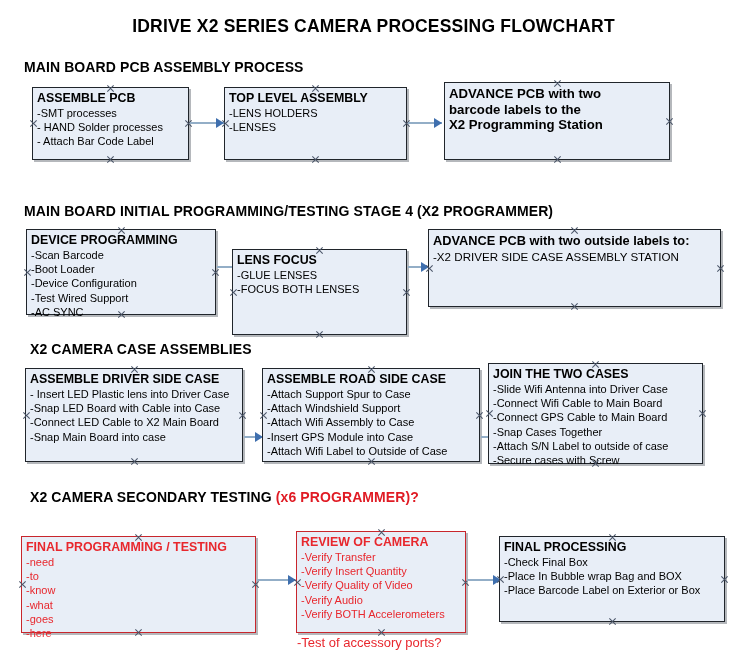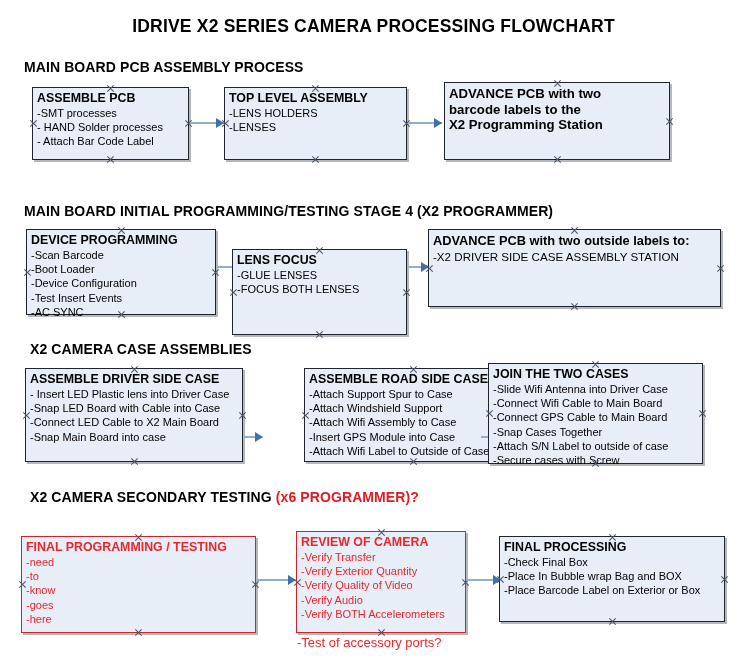--- a/index.html
+++ b/index.html
@@ -116,21 +116,21 @@
     <span class="handle" style="left:100%;top:50%;"></span>
   </div>
 
   <div class="section-head" style="left:24px;top:203px;">MAIN BOARD INITIAL PROGRAMMING/TESTING STAGE 4 (X2 PROGRAMMER)</div>
 
   <div class="box" style="left:26px;top:229px;width:190px;height:86px;">
     <div class="box-title">DEVICE PROGRAMMING</div>
     <div class="box-line">-Scan Barcode</div>
     <div class="box-line">-Boot Loader</div>
     <div class="box-line">-Device Configuration</div>
-    <div class="box-line">-Test Insert Events</div>
+    <div class="box-line">-Test Wired Support</div>
     <div class="box-line">-AC SYNC</div>
     <span class="handle" style="left:50%;top:0;"></span>
     <span class="handle" style="left:50%;top:100%;"></span>
     <span class="handle" style="left:0;top:50%;"></span>
     <span class="handle" style="left:100%;top:50%;"></span>
   </div>
 
   <div class="conn" style="left:217px;top:266px;width:24px;"></div>
   <div class="arrowhead" style="left:234px;top:262px;"></div>
 
@@ -166,21 +166,21 @@
     <div class="box-line">-Snap Main Board into case</div>
     <span class="handle" style="left:50%;top:0;"></span>
     <span class="handle" style="left:50%;top:100%;"></span>
     <span class="handle" style="left:0;top:50%;"></span>
     <span class="handle" style="left:100%;top:50%;"></span>
   </div>
 
   <div class="conn" style="left:244px;top:436px;width:18px;"></div>
   <div class="arrowhead" style="left:255px;top:432px;"></div>
 
-  <div class="box" style="left:262px;top:368px;width:218px;height:94px;margin-left:42px;">
+  <div class="box" style="left:262px;top:368px;width:218px;height:94px;">
     <div class="box-title">ASSEMBLE ROAD SIDE CASE</div>
     <div class="box-line">-Attach Support Spur to Case</div>
     <div class="box-line">-Attach Windshield Support</div>
     <div class="box-line">-Attach Wifi Assembly to Case</div>
     <div class="box-line">-Insert GPS Module into Case</div>
     <div class="box-line">-Attach Wifi Label to Outside of Case</div>
     <span class="handle" style="left:50%;top:0;"></span>
     <span class="handle" style="left:50%;top:100%;"></span>
     <span class="handle" style="left:0;top:50%;"></span>
     <span class="handle" style="left:100%;top:50%;"></span>
@@ -203,35 +203,36 @@
     <span class="handle" style="left:100%;top:50%;"></span>
   </div>
 
   <div class="section-head" style="left:30px;top:489px;"><span>X2 CAMERA SECONDARY TESTING </span><span class="accent">(x6 PROGRAMMER)?</span></div>
 
   <div class="box red" style="left:21px;top:536px;width:235px;height:97px;">
     <div class="box-title">FINAL PROGRAMMING / TESTING</div>
     <div class="box-line">-need</div>
     <div class="box-line">-to</div>
     <div class="box-line">-know</div>
+    <div class="box-line">-what</div>
     <div class="box-line">-goes</div>
     <div class="box-line">-here</div>
     <span class="handle" style="left:50%;top:0;"></span>
     <span class="handle" style="left:50%;top:100%;"></span>
     <span class="handle" style="left:0;top:50%;"></span>
     <span class="handle" style="left:100%;top:50%;"></span>
   </div>
 
   <div class="conn" style="left:257px;top:579px;width:38px;"></div>
   <div class="arrowhead" style="left:288px;top:575px;"></div>
 
   <div class="box red" style="left:296px;top:531px;width:170px;height:102px;">
     <div class="box-title">REVIEW OF CAMERA</div>
     <div class="box-line">-Verify Transfer</div>
-    <div class="box-line">-Verify Exterior Quantity</div>
+    <div class="box-line">-Verify Insert Quantity</div>
     <div class="box-line">-Verify Quality of Video</div>
     <div class="box-line">-Verify Audio</div>
     <div class="box-line">-Verify BOTH Accelerometers</div>
     <div class="spill" style="top:103px;">-Test of accessory ports?</div>
     <span class="handle" style="left:50%;top:0;"></span>
     <span class="handle" style="left:50%;top:100%;"></span>
     <span class="handle" style="left:0;top:50%;"></span>
     <span class="handle" style="left:100%;top:50%;"></span>
   </div>
 

